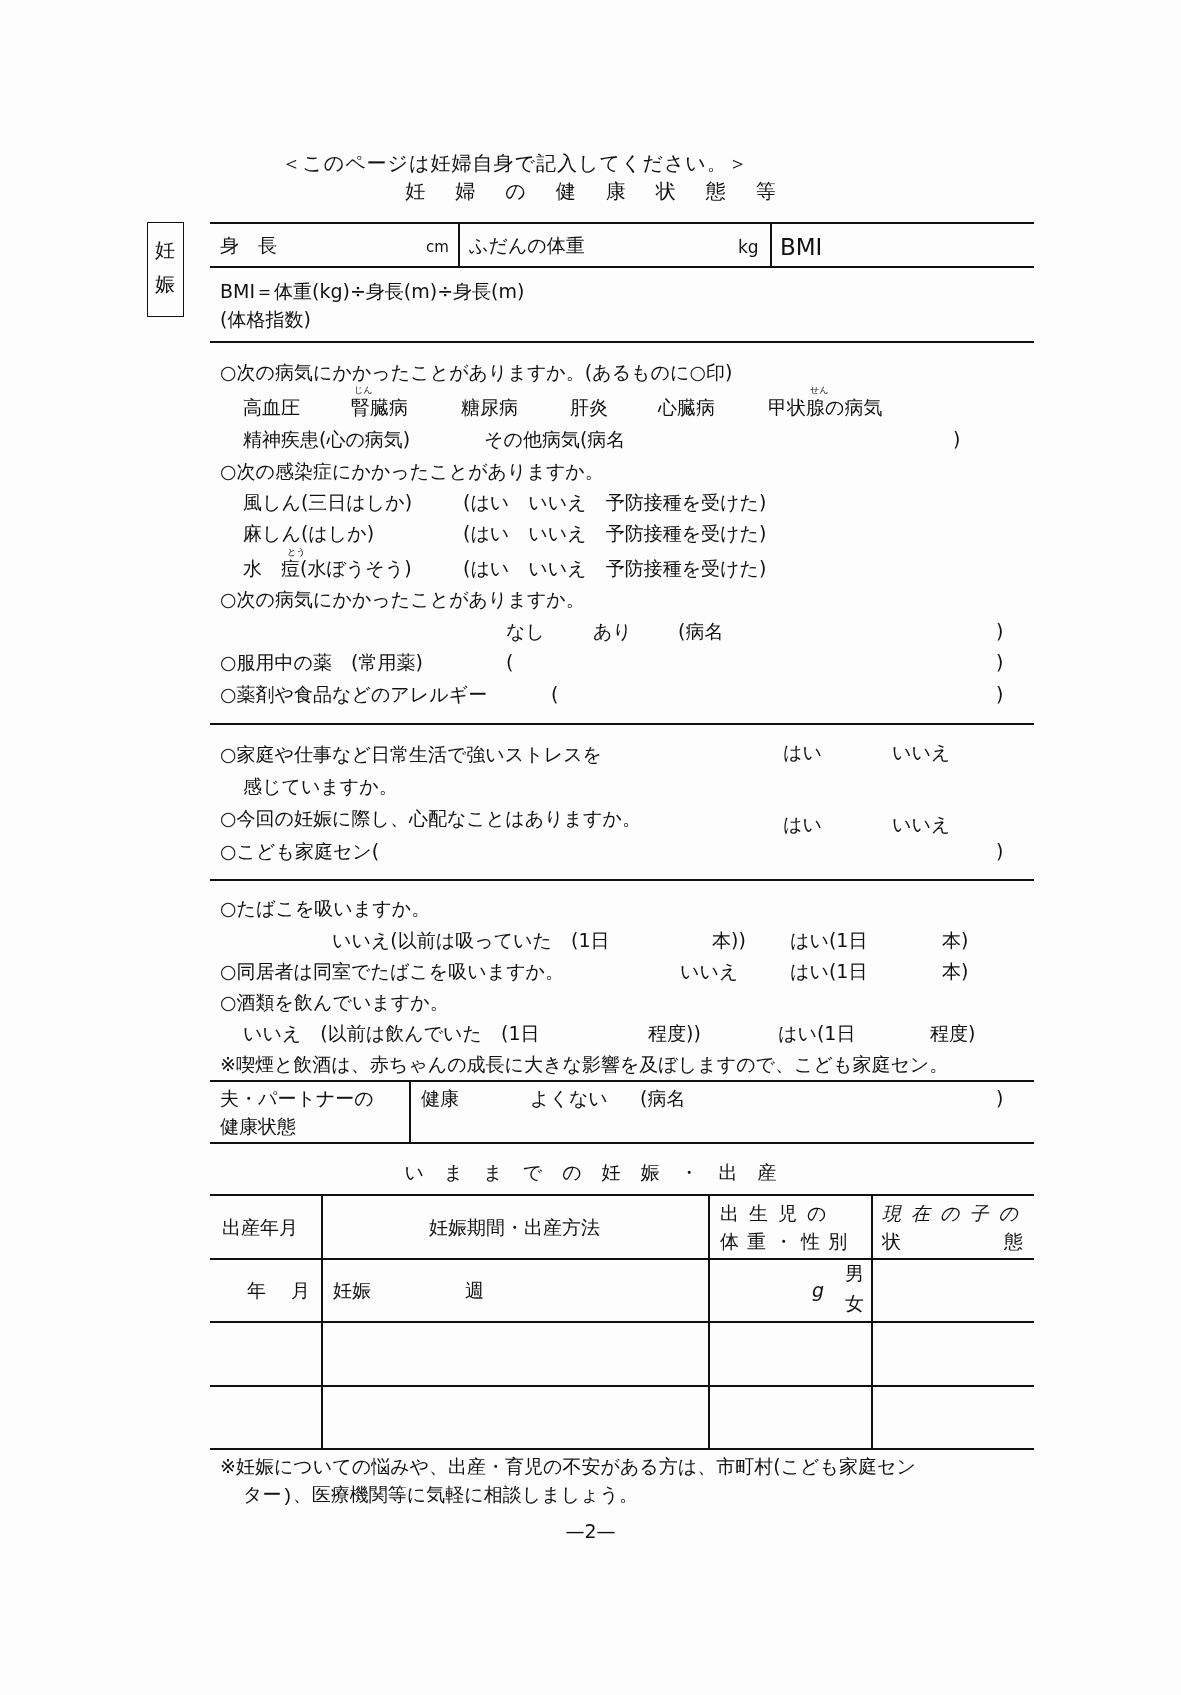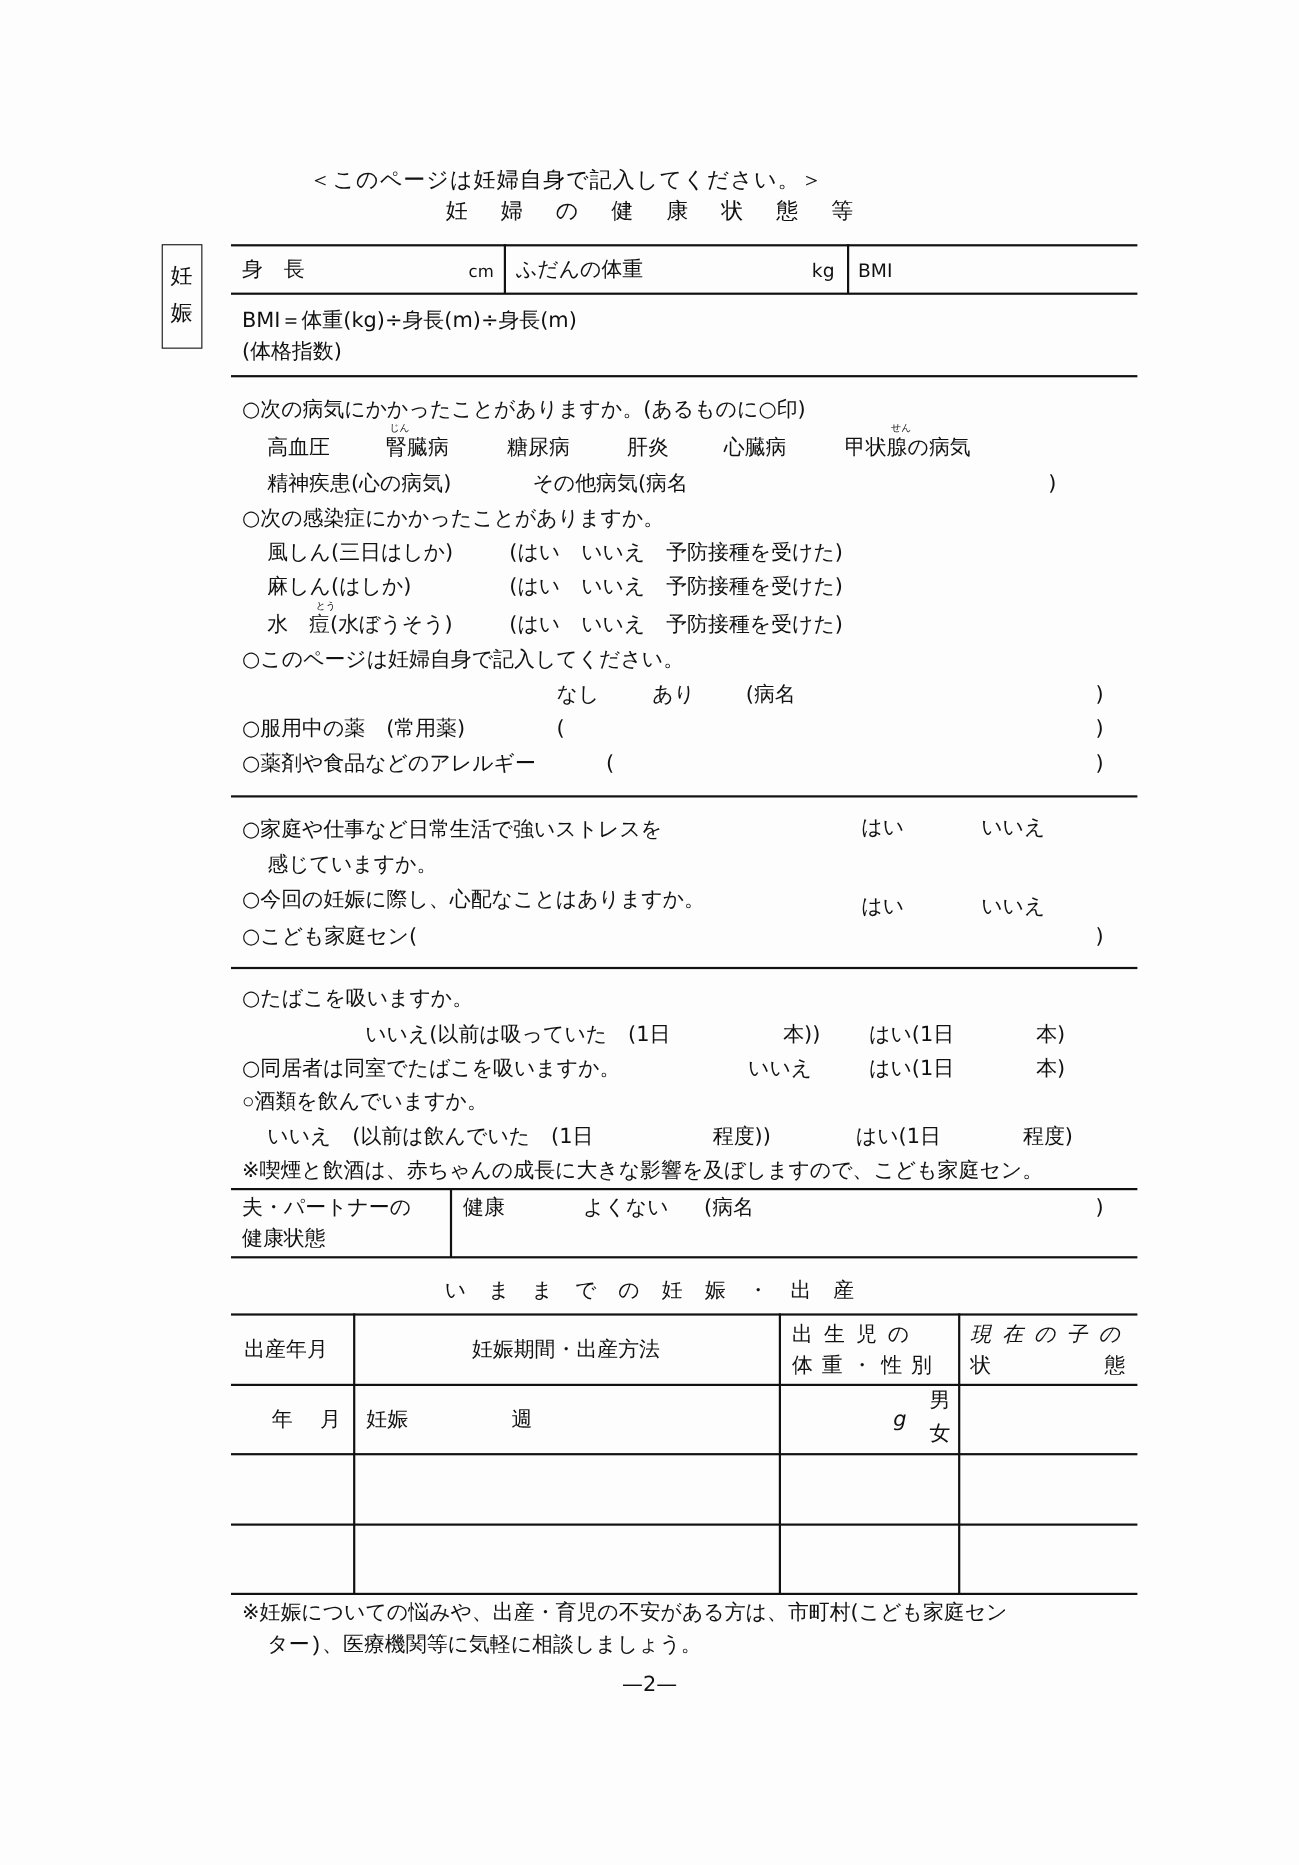--- a/index.html
+++ b/index.html
@@ -32,21 +32,21 @@
 <div class="hline" style="left:210px; top:266px; width:824px;"></div>
 <div class="vline" style="left:458px; top:222px; height:45px;"></div>
 <div class="vline" style="left:770px; top:222px; height:45px;"></div>
 
 <div class="abs t" style="left:220px; top:234px;">身　長</div>
 <div class="abs t" style="left:300px; top:232px; width:150px; height:28px;"></div>
 <div class="abs t" style="left:426px; top:236px; font-size:15px;">cm</div>
 <div class="abs t" style="left:469px; top:234px;">ふだんの体重</div>
 <div class="abs t" style="left:620px; top:232px; width:110px; height:28px;"></div>
 <div class="abs t" style="left:738px; top:236px; font-size:17px;">kg</div>
-<div class="abs t" style="left:780px; top:236px; font-size:17px;">BMI</div>
+<div class="abs t" style="left:780px; top:236px; font-size:23px;">BMI</div>
 <div class="abs t" style="left:830px; top:232px; width:195px; height:28px;"></div>
 
 <div class="abs t" style="left:220px; top:280px;">BMI＝体重(kg)÷身長(m)÷身長(m)</div>
 <div class="abs t" style="left:220px; top:308px;">(体格指数)</div>
 
 <div class="hline" style="left:210px; top:341px; width:824px;"></div>
 
 <div class="abs t" style="left:220px; top:361px;">○次の病気にかかったことがありますか。(あるものに○印)</div>
 <div class="abs t" style="left:243px; top:396px;">高血圧</div>
 <div class="abs ruby" style="left:354px; top:386px;">じん</div>
@@ -64,21 +64,21 @@
 
 <div class="abs t" style="left:220px; top:460px;">○次の感染症にかかったことがありますか。</div>
 <div class="abs t" style="left:243px; top:491px;">風しん(三日はしか)</div>
 <div class="abs t" style="left:463px; top:491px;">(はい　いいえ　予防接種を受けた)</div>
 <div class="abs t" style="left:243px; top:522px;">麻しん(はしか)</div>
 <div class="abs t" style="left:463px; top:522px;">(はい　いいえ　予防接種を受けた)</div>
 <div class="abs ruby" style="left:287px; top:548px;">とう</div>
 <div class="abs t" style="left:243px; top:557px;">水　痘(水ぼうそう)</div>
 <div class="abs t" style="left:463px; top:557px;">(はい　いいえ　予防接種を受けた)</div>
 
-<div class="abs t" style="left:220px; top:588px;">○このページは妊婦自身で記入してください。</div>
+<div class="abs t" style="left:220px; top:588px;">○次の病気にかかったことがありますか。</div>
 <div class="abs t" style="left:506px; top:620px;">なし</div>
 <div class="abs t" style="left:593px; top:620px;">あり</div>
 <div class="abs t" style="left:678px; top:620px;">(病名</div>
 <div class="abs t" style="left:740px; top:618px; width:250px; height:26px;"></div>
 <div class="abs t" style="left:996px; top:620px;">)</div>
 
 <div class="abs t" style="left:220px; top:651px;">○服用中の薬　(常用薬)</div>
 <div class="abs t" style="left:506px; top:651px;">(</div>
 <div class="abs t" style="left:520px; top:649px; width:470px; height:26px;"></div>
 <div class="abs t" style="left:996px; top:651px;">)</div>
@@ -107,21 +107,21 @@
 <div class="abs t" style="left:332px; top:929px;">いいえ(以前は吸っていた　(1日</div>
 <div class="abs t" style="left:712px; top:929px;">本))</div>
 <div class="abs t" style="left:790px; top:929px;">はい(1日</div>
 <div class="abs t" style="left:942px; top:929px;">本)</div>
 
 <div class="abs t" style="left:220px; top:960px;">○同居者は同室でたばこを吸いますか。</div>
 <div class="abs t" style="left:680px; top:960px;">いいえ</div>
 <div class="abs t" style="left:790px; top:960px;">はい(1日</div>
 <div class="abs t" style="left:942px; top:960px;">本)</div>
 
-<div class="abs t" style="left:220px; top:991px;font-family:Liberation Mono, monospace;">○酒類を飲んでいますか。</div>
+<div class="abs t" style="left:220px; top:991px;">○酒類を飲んでいますか。</div>
 <div class="abs t" style="left:243px; top:1022px;">いいえ　(以前は飲んでいた　(1日</div>
 <div class="abs t" style="left:648px; top:1022px;">程度))</div>
 <div class="abs t" style="left:778px; top:1022px;">はい(1日</div>
 <div class="abs t" style="left:930px; top:1022px;">程度)</div>
 
 <div class="abs t" style="left:220px; top:1053px;">※喫煙と飲酒は、赤ちゃんの成長に大きな影響を及ぼしますので、こども家庭セン。</div>
 
 <div class="hline" style="left:210px; top:1080px; width:824px;"></div>
 <div class="vline" style="left:409px; top:1080px; height:63px;"></div>
 <div class="abs t" style="left:220px; top:1087px;">夫・パートナーの</div>

